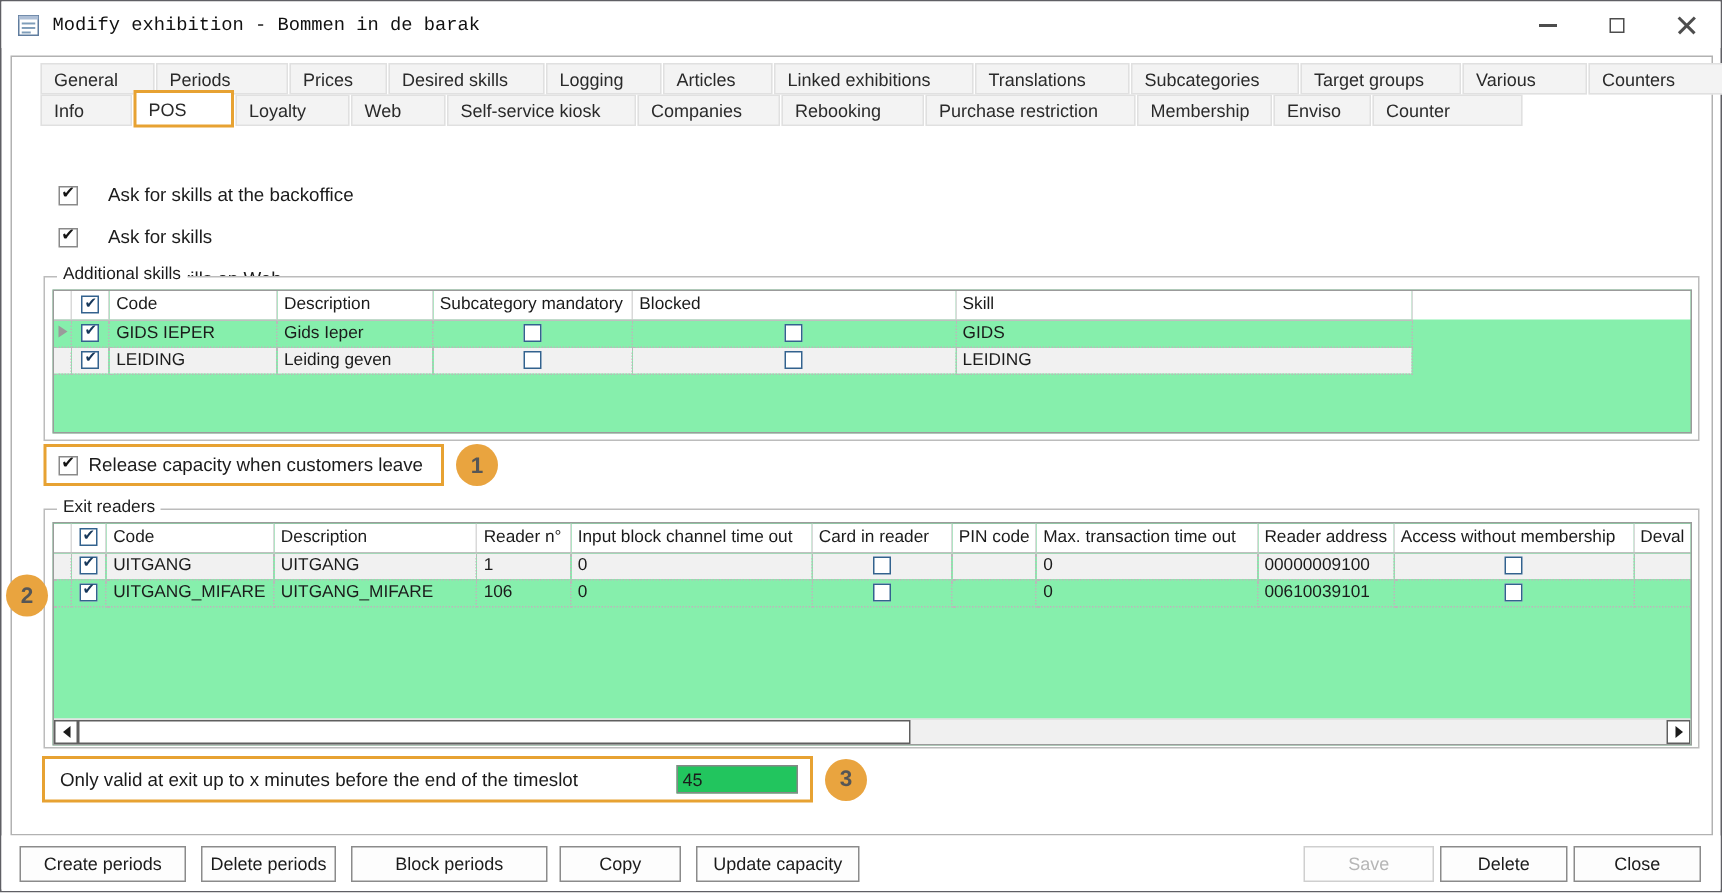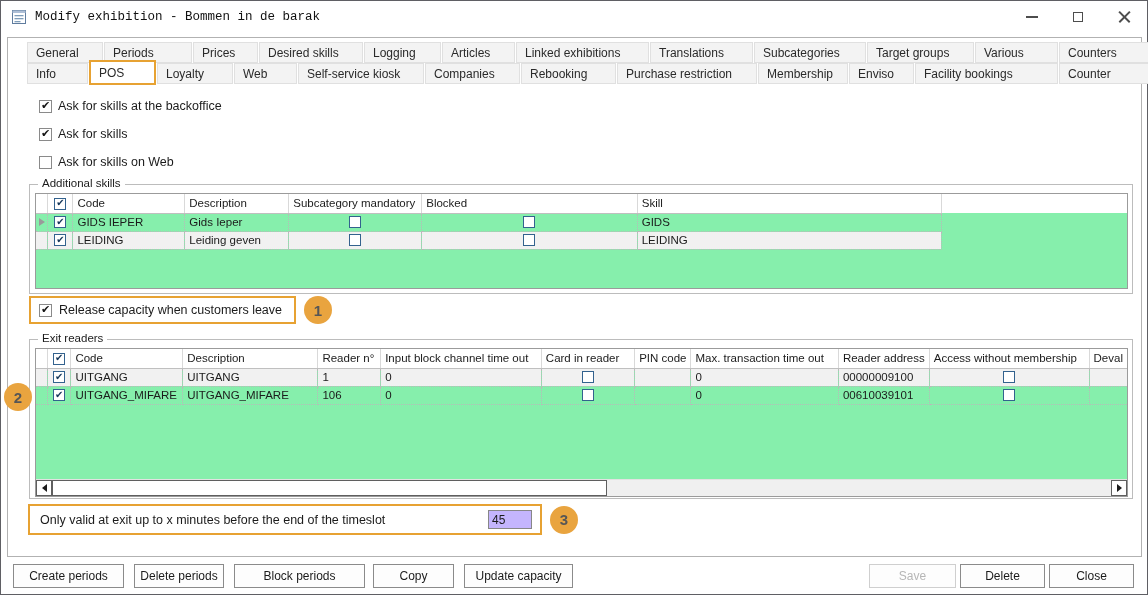--- a/index.html
+++ b/index.html
@@ -31,21 +31,21 @@
     border: 1px solid #b2b2b2; background: #fff; }
   .tabrow { position: absolute; left: 7px; display: flex; gap: 1px; padding-left: 12px; }
   .tabrow1 { top: 4px; }
   .tabrow2 { top: 25px; }
   .tab { height: 21px; background: #f3f3f3; border: 1px solid #e0e0e0;
     display: flex; align-items: center; padding-left: 8px; font-size: 12px;
     color: #2a2a2a; white-space: nowrap; overflow: hidden; cursor: default; }
   .tab.sel { position: relative; z-index: 3; height: 25px; margin-top: -3px;
     background: #fff; border: 2px solid #e7a232; }
   
-  .opt { position: absolute; display: flex; align-items: center; gap: 6px; font-size: 12.5px; cursor: default; }
+  .opt { position: absolute; display: flex; align-items: center; gap: 20px; font-size: 12.5px; cursor: default; margin-top: 24px; }
   .fcb { width: 13px; height: 13px; border: 1px solid #8a8a8a; background: #fff;
     display: flex; align-items: center; justify-content: center; flex: none; }
   .fcb.checked::after { content: "✔"; font-size: 11px; color: #141414; line-height: 1; margin-top: -2px; }
   
   .groupbox { position: absolute; border: 1px solid #bcbcbc; background: #fff; }
   .gb-label { position: absolute; top: -8px; left: 8px; background: #fff; padding: 0 4px;
     font-size: 11.5px; color: #1b1b1b; }
   
   .grid { position: absolute; left: 5px; top: 8px; width: 1093px;
     border: 1px solid #9b9b9b; background: #86efac; overflow: hidden; }
@@ -74,21 +74,21 @@
   .sb-thumb { width: 555px; background: #fff; border: 1px solid #5f5f5f; flex: none; }
   .sb-track { flex: 1; }
   
   .hl-row { position: absolute; display: flex; align-items: center; gap: 8px; }
   .hl-box { border: 2px solid #e7a232; background: transparent; display: flex; align-items: center; }
   .badge { width: 28px; height: 28px; border-radius: 50%; background: #e9a43f;
     color: #565656; font-size: 15px; font-weight: bold;
     display: flex; align-items: center; justify-content: center; flex: none; }
   .release-box { padding: 5px 12px 5px 8px; gap: 7px; font-size: 12.5px; }
   .timeslot-box { width: 514px; height: 31px; padding: 0 8px 0 10px; font-size: 12.5px; }
-  .timeslot-box input { margin-left: auto; width: 44px; height: 19px; background: #c4b5fd;
+  .timeslot-box input { margin-left: auto; width: 81px; height: 19px; background: #22c55e;
     border: 1px solid #878787; font-family: inherit; font-size: 12px; padding: 0 3px; color: #1b1b1b; }
   .badge2 { position: absolute; left: 3px; top: 382px; z-index: 5; }
   
   .footer { position: absolute; left: 0; top: 556px; width: 100%; height: 37px;
     display: flex; align-items: center; padding: 0 13px 0 12px; background: #fff; }
   .btn { height: 24px; background: #fdfdfd; border: 1px solid #8b8b8b; font-size: 12px;
     font-family: inherit; color: #1b1b1b; display: flex; align-items: center; justify-content: center; cursor: default; }
   .btn.disabled { color: #b6b6b6; border-color: #cfcfcf; }
 </style>
 </head>
@@ -184,23 +184,20 @@
           <span>Rebooking</span>
         </div>
       <div class="tab" style="width:140px">
           <span>Purchase restriction</span>
         </div>
       <div class="tab" style="width:90px">
           <span>Membership</span>
         </div>
       <div class="tab" style="width:65px">
           <span>Enviso</span>
-        </div>
-      <div class="tab" style="width:143px">
-          <span>Facility bookings</span>
         </div>
       <div class="tab" style="width:100px">
           <span>Counter</span>
         </div>
     </div>
 
     <label class="opt" style="left:31px; top:61px">
       <span class="fcb checked"></span>
       <span>Ask for skills at the backoffice</span>
     </label>

